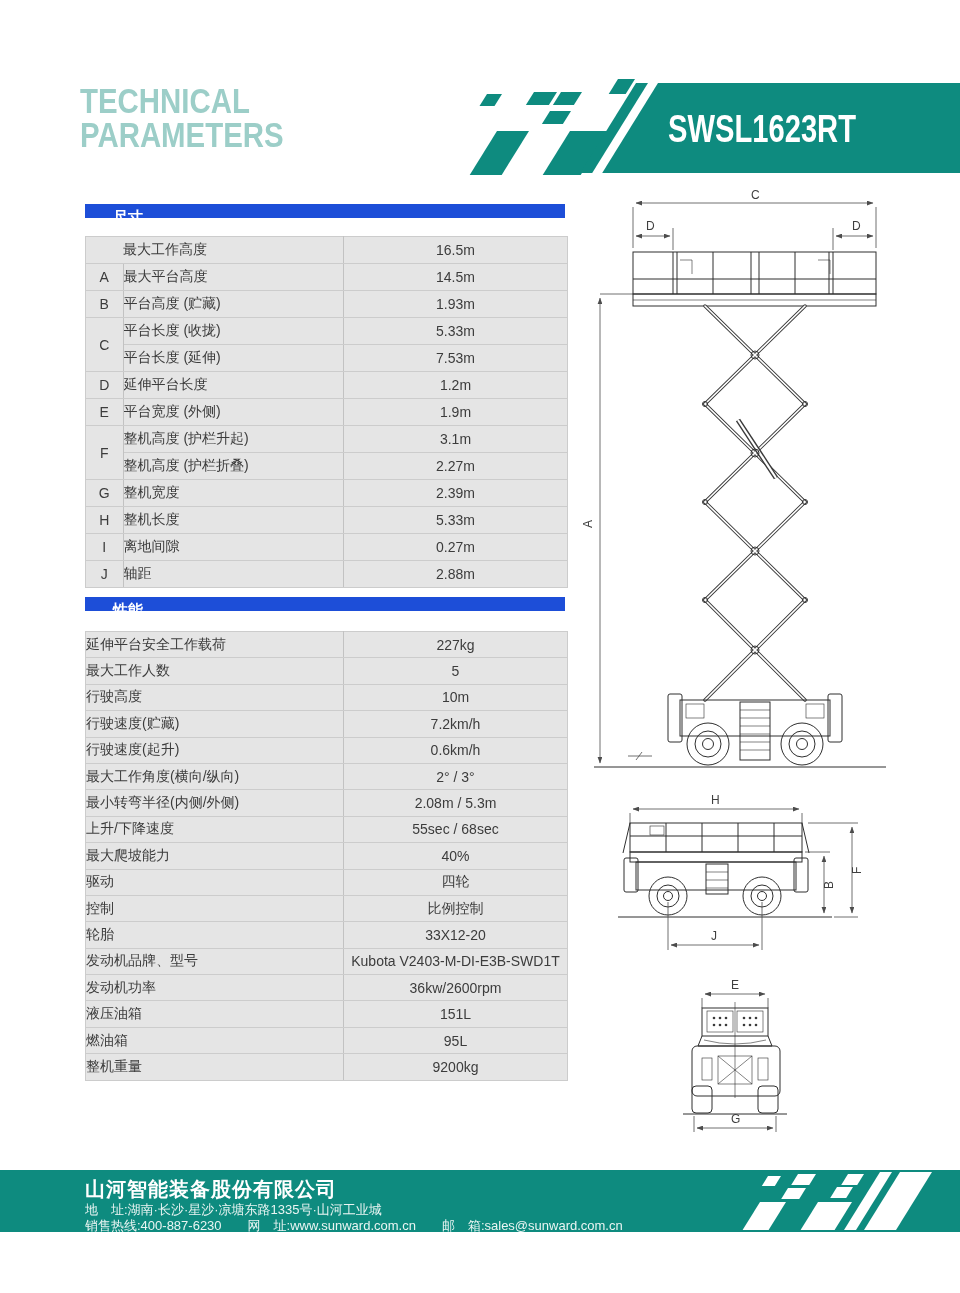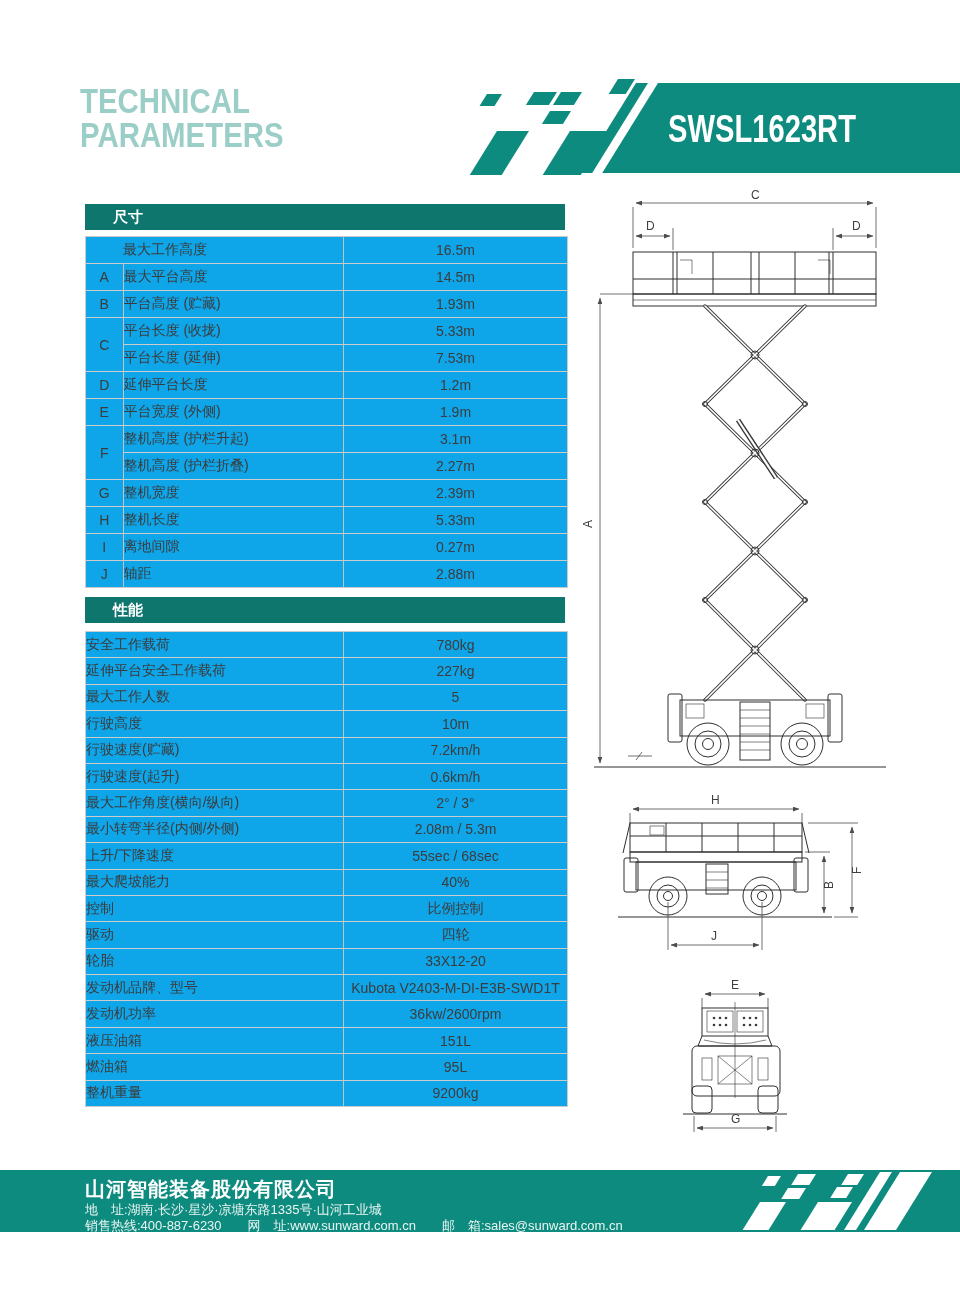--- a/index.html
+++ b/index.html
@@ -15,30 +15,30 @@
     letter-spacing:0px;transform:scaleX(0.84);transform-origin:left top;
     white-space:nowrap;
   }
   .banner-svg{position:absolute;left:440px;top:75px;width:520px;height:100px;}
   .banner-svg text{
     font-family:"Liberation Sans","DejaVu Sans",sans-serif;
     font-weight:700;fill:#ffffff;
   }
   
   .sec-bar{
-    position:absolute;left:85px;width:480px;height:26px;background:#0f766e;
+    position:absolute;left:85px;width:480px;height:14px;background:#1d4ed8;
     color:#ffffff;font-size:15px;font-weight:700;line-height:26px;
     padding-left:28px;box-sizing:border-box;
   }
   #bar-dim{top:204px;}
   #bar-perf{top:597px;font-family:Liberation Serif, serif;}
   
   table.spec{
     position:absolute;left:85px;border-collapse:collapse;table-layout:fixed;
-    width:480px;background:#0ea5e9;border:1px solid #CCCCCC;padding-left:36px;
+    width:480px;background:#e5e5e5;border:1px solid #CCCCCC;padding-left:36px;
   }
   #dim-table{top:236px;}
   #perf-table{top:631px;}
   table.spec td{
     border-bottom:1px solid #CCCCCC;font-size:14px;color:#3C3C3C;
     padding:0;height:26px;overflow:hidden;white-space:nowrap;
   }
   #perf-table td{height:25.4px;}
   td.letter{width:37px;text-align:center;border-right:1px solid #C2C2C2;font-size:13px;color:#3a3a3a;}
   td.letter.noline{border-right:none;}
@@ -160,24 +160,20 @@
     <td class="dvalue">2.88m</td>
   </tr>
   </tbody>
 </table>
 
 <div class="sec-bar" id="bar-perf">性能</div>
 
 <table class="spec" id="perf-table">
   <tbody>
   <tr>
-    <td class="plabel">安全工作载荷</td>
-    <td class="pvalue">780kg</td>
-  </tr>
-  <tr>
     <td class="plabel">延伸平台安全工作载荷</td>
     <td class="pvalue">227kg</td>
   </tr>
   <tr>
     <td class="plabel">最大工作人数</td>
     <td class="pvalue">5</td>
   </tr>
   <tr>
     <td class="plabel">行驶高度</td>
     <td class="pvalue">10m</td>
@@ -200,26 +196,26 @@
   </tr>
   <tr>
     <td class="plabel">上升/下降速度</td>
     <td class="pvalue">55sec / 68sec</td>
   </tr>
   <tr>
     <td class="plabel">最大爬坡能力</td>
     <td class="pvalue">40%</td>
   </tr>
   <tr>
+    <td class="plabel">驱动</td>
+    <td class="pvalue">四轮</td>
+  </tr>
+  <tr>
     <td class="plabel">控制</td>
     <td class="pvalue">比例控制</td>
-  </tr>
-  <tr>
-    <td class="plabel">驱动</td>
-    <td class="pvalue">四轮</td>
   </tr>
   <tr>
     <td class="plabel">轮胎</td>
     <td class="pvalue">33X12-20</td>
   </tr>
   <tr>
     <td class="plabel">发动机品牌、型号</td>
     <td class="pvalue">Kubota V2403-M-DI-E3B-SWD1T</td>
   </tr>
   <tr>

